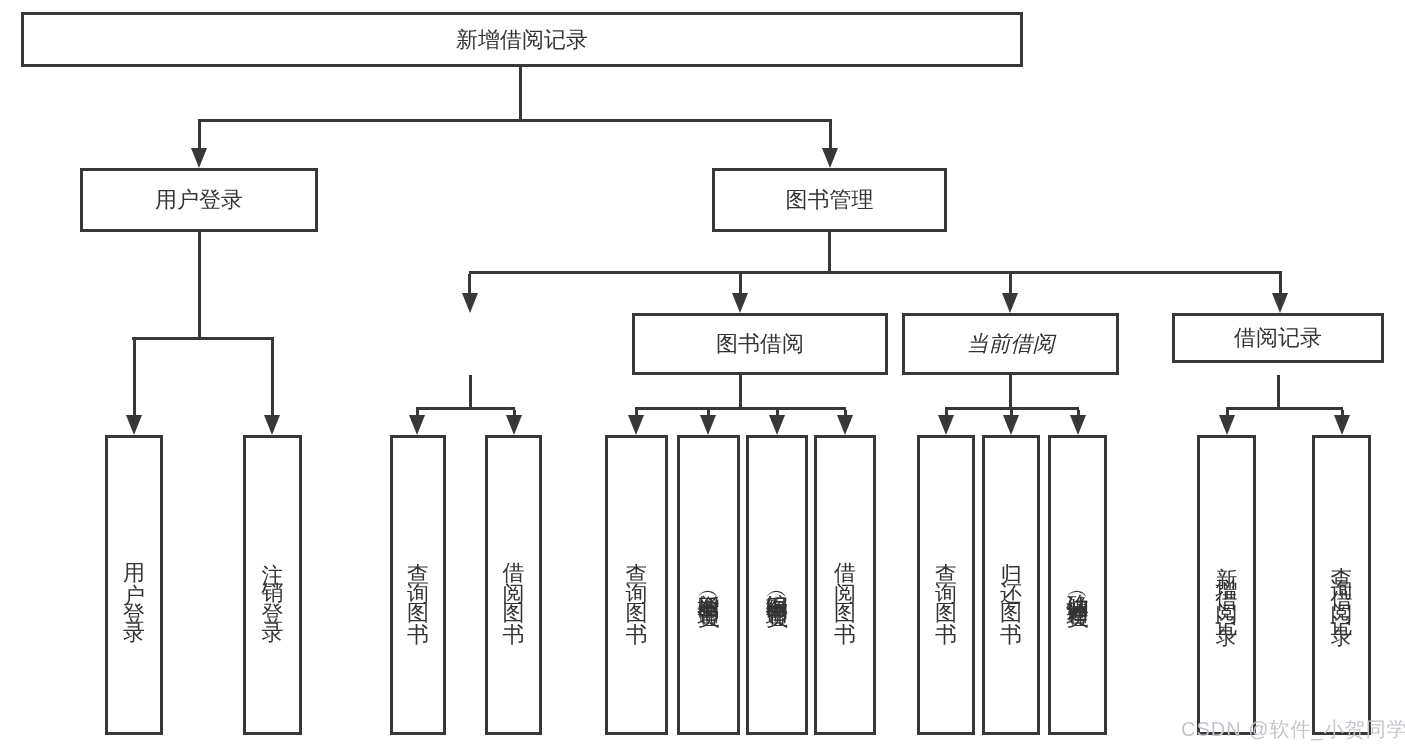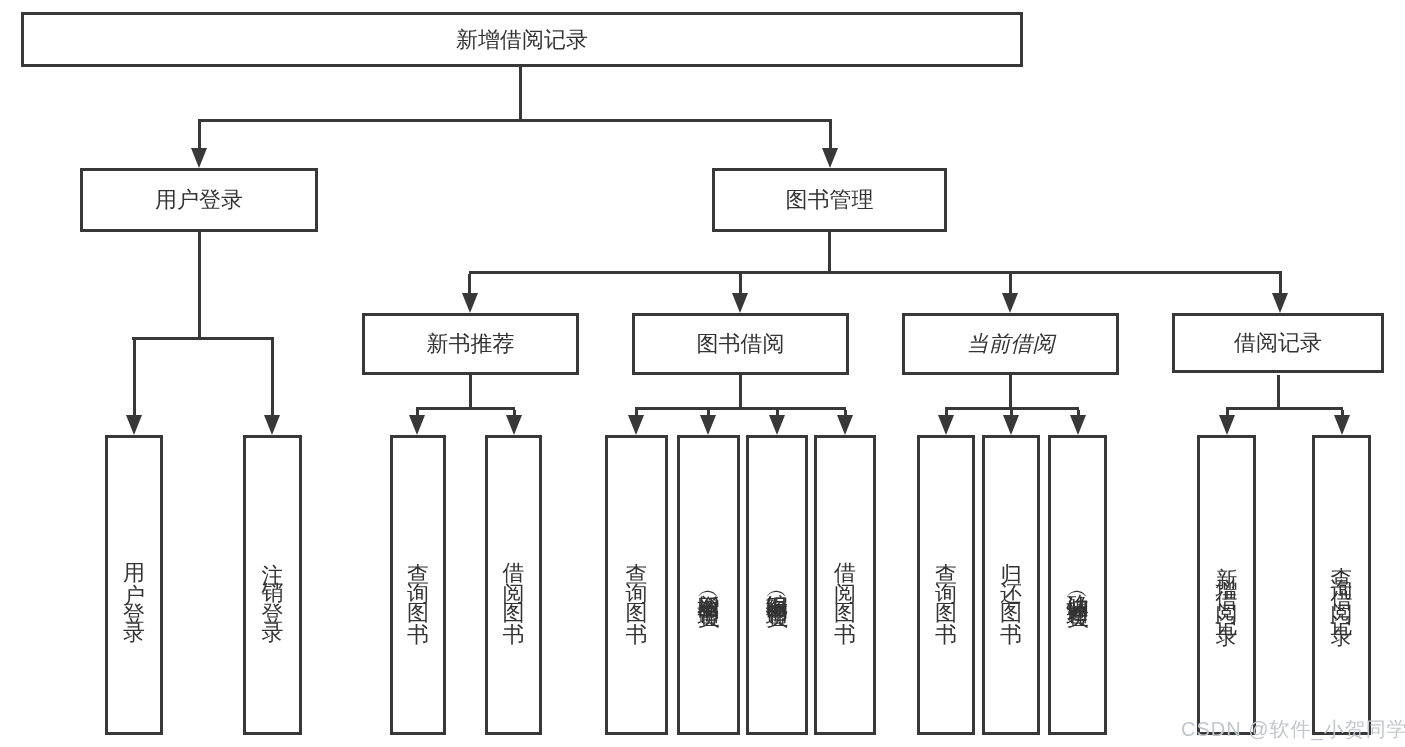--- a/index.html
+++ b/index.html
@@ -84,30 +84,27 @@
   <div class="hl" style="left:469px;top:271px;width:813px;"></div>
   <div class="vl" style="left:468px;top:274px;height:19px;"></div>
   <div class="ah" style="left:462px;top:293px;"></div>
   <div class="vl" style="left:739px;top:274px;height:19px;"></div>
   <div class="ah" style="left:732px;top:293px;"></div>
   <div class="vl" style="left:1009px;top:274px;height:19px;"></div>
   <div class="ah" style="left:1002px;top:293px;"></div>
   <div class="vl" style="left:1279px;top:274px;height:19px;"></div>
   <div class="ah" style="left:1272px;top:293px;"></div>
 
-  <div class="node" style="left:362px;top:313px;width:217px;height:62px;">
-    <span>新书推荐</span>
-  </div>
-  <div class="node" style="left:632px;top:313px;width:217px;height:62px;">
+  <div class="node" style="left:632px;top:313px;width:256px;height:62px;">
     <span>图书借阅</span>
   </div>
   <div class="node" style="left:902px;top:313px;width:217px;height:62px;font-style:italic;">
     <span>当前借阅</span>
   </div>
-  <div class="node" style="left:1172px;top:313px;width:212px;height:60px;">
+  <div class="node" style="left:1172px;top:313px;width:212px;height:50px;">
     <span>借阅记录</span>
   </div>
 
   <div class="vl" style="left:469px;top:375px;height:32px;"></div>
   <div class="hl" style="left:416px;top:407px;width:99px;"></div>
   <div class="vl" style="left:416px;top:410px;height:5px;"></div>
   <div class="ah" style="left:409px;top:415px;"></div>
   <div class="vl" style="left:513px;top:410px;height:5px;"></div>
   <div class="ah" style="left:506px;top:415px;"></div>
 

